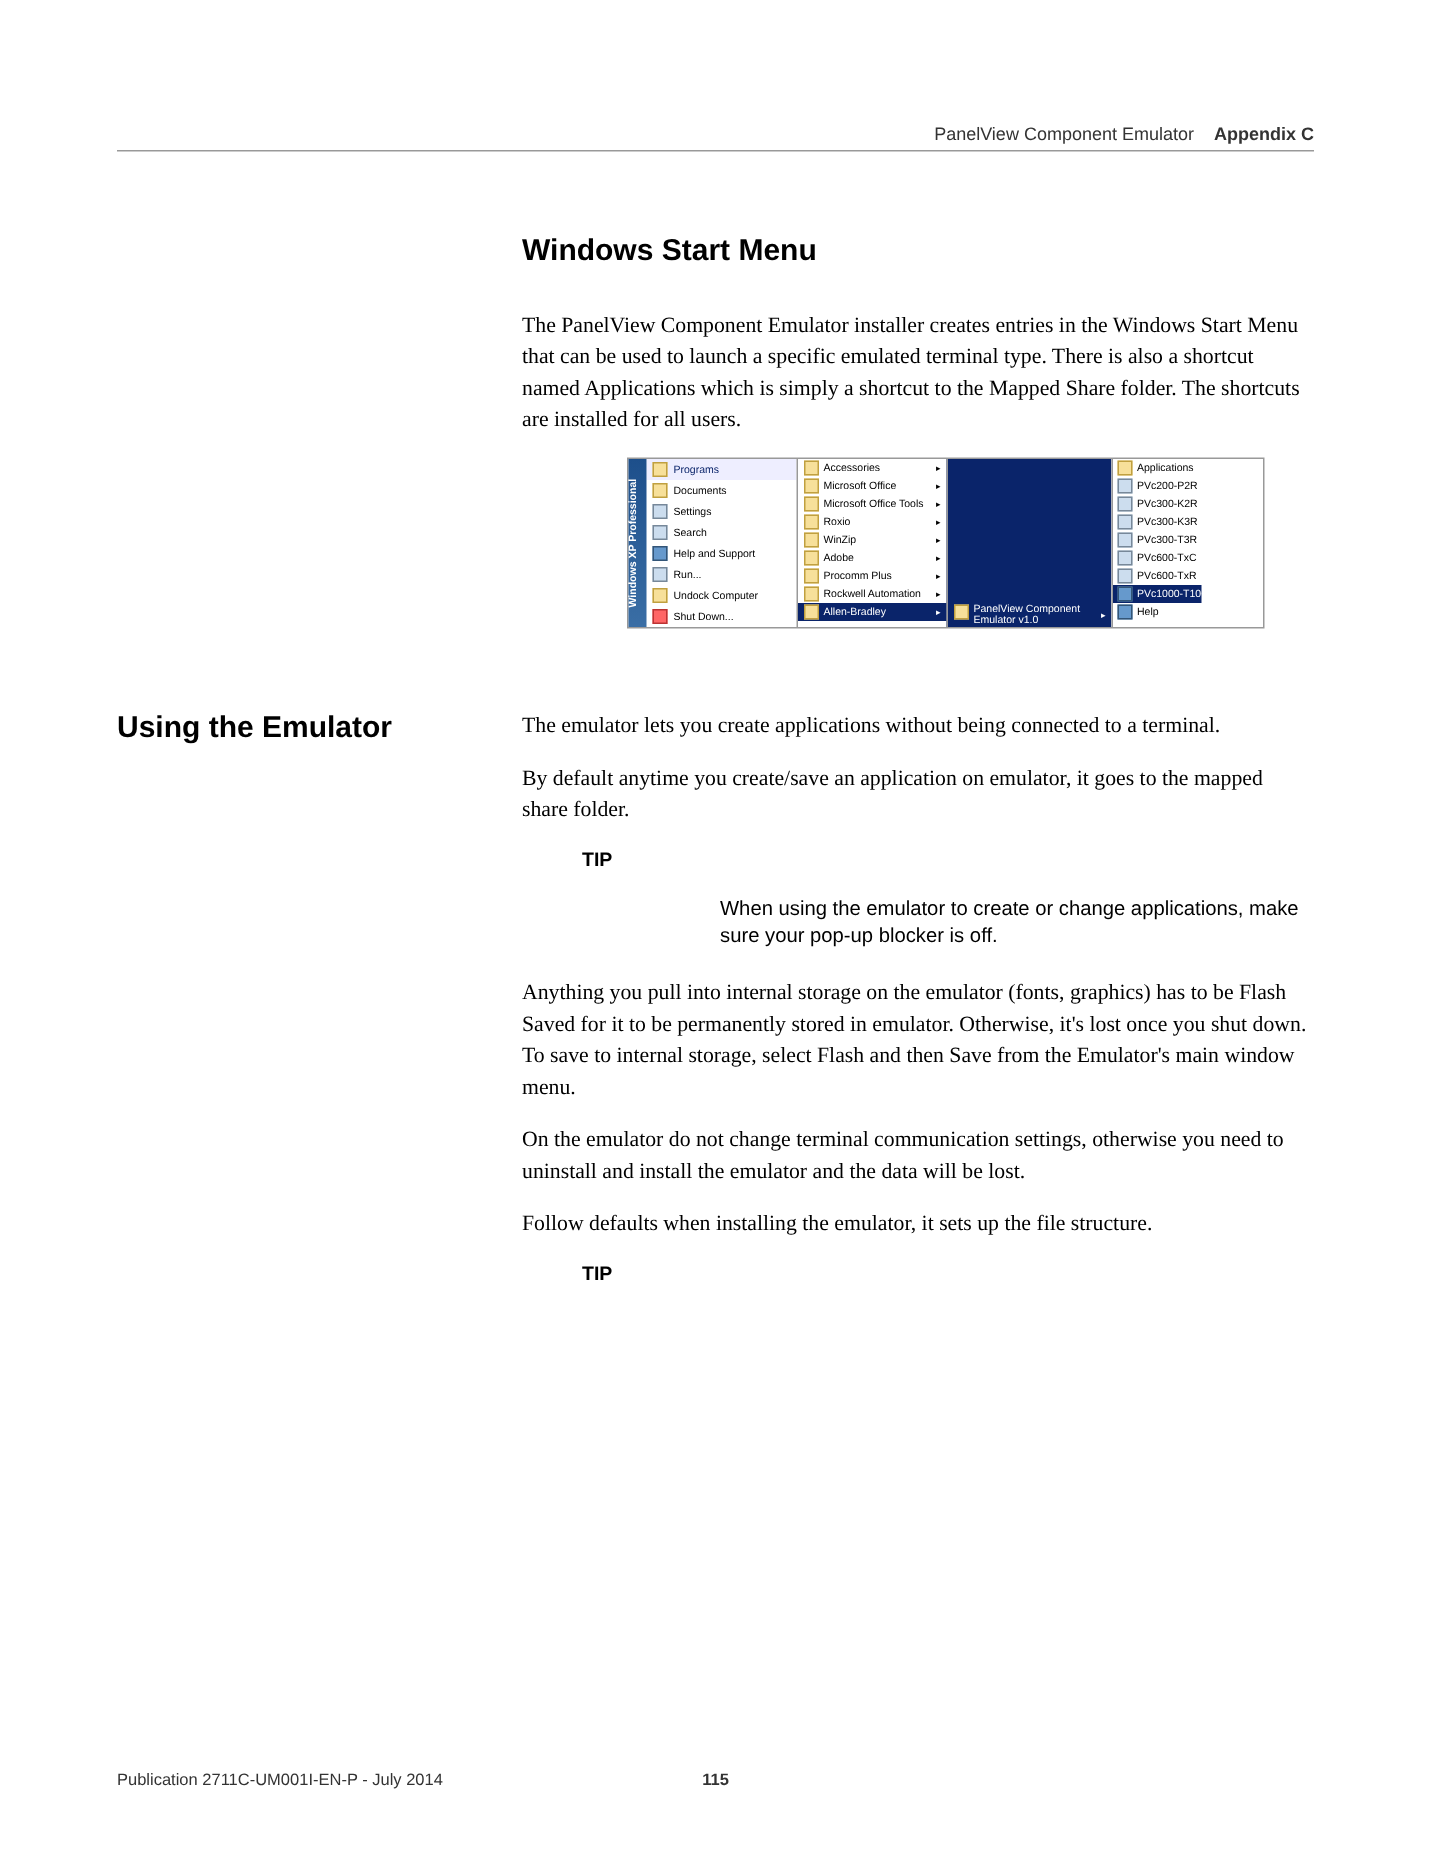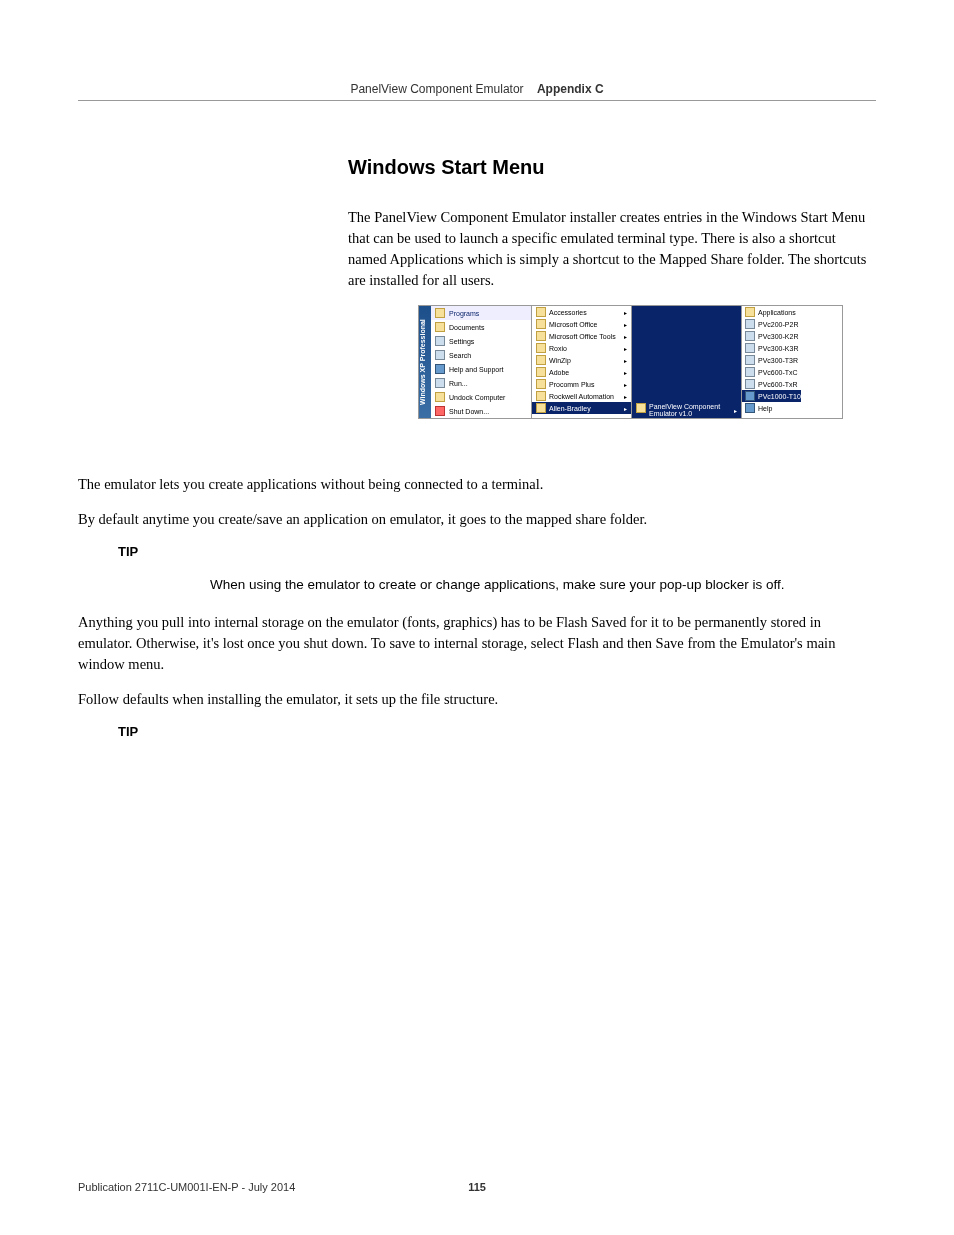--- a/index.html
+++ b/index.html
@@ -9,21 +9,21 @@
     background: #fff;
     font-family: Georgia, 'Times New Roman', serif;
     color: #000;
     position: relative;
   }
   .header-line {
     position: absolute;
     top: 82px;
     left: 78px;
     right: 78px;
-    text-align: center;
+    text-align: right;
     font-family: Arial, Helvetica, sans-serif;
     font-size: 12px;
     color: #333;
   }
   .header-line .bold { font-weight: bold; margin-left: 10px; }
   .rule {
     position: absolute;
     top: 100px;
     left: 78px;
     right: 78px;
@@ -365,28 +365,30 @@
           </div>
         <div class="lrow">
             <span class="ic blue"></span>
             <span>Help</span>
           </div>
       </div>
     </div>
   </div>
 
   <div class="two-col">
+    <div class="side-heading">Using the Emulator</div>
     <div class="col-body">
       <p>The emulator lets you create applications without being connected to a terminal.</p>
       <p>By default anytime you create/save an application on emulator, it goes to the mapped share folder.</p>
       <div class="tip-row">
         <div class="tip-label">TIP</div>
         <div class="tip-text">When using the emulator to create or change applications, make sure your pop-up blocker is off.</div>
       </div>
       <p>Anything you pull into internal storage on the emulator (fonts, graphics) has to be Flash Saved for it to be permanently stored in emulator. Otherwise, it's lost once you shut down. To save to internal storage, select Flash and then Save from the Emulator's main window menu.</p>
+      <p>On the emulator do not change terminal communication settings, otherwise you need to uninstall and install the emulator and the data will be lost.</p>
       <p>Follow defaults when installing the emulator, it sets up the file structure.</p>
       <div class="tip-row">
         <div class="tip-label">TIP</div>
       </div>
     </div>
   </div>
 
 </div>
 
 <div class="footer">

